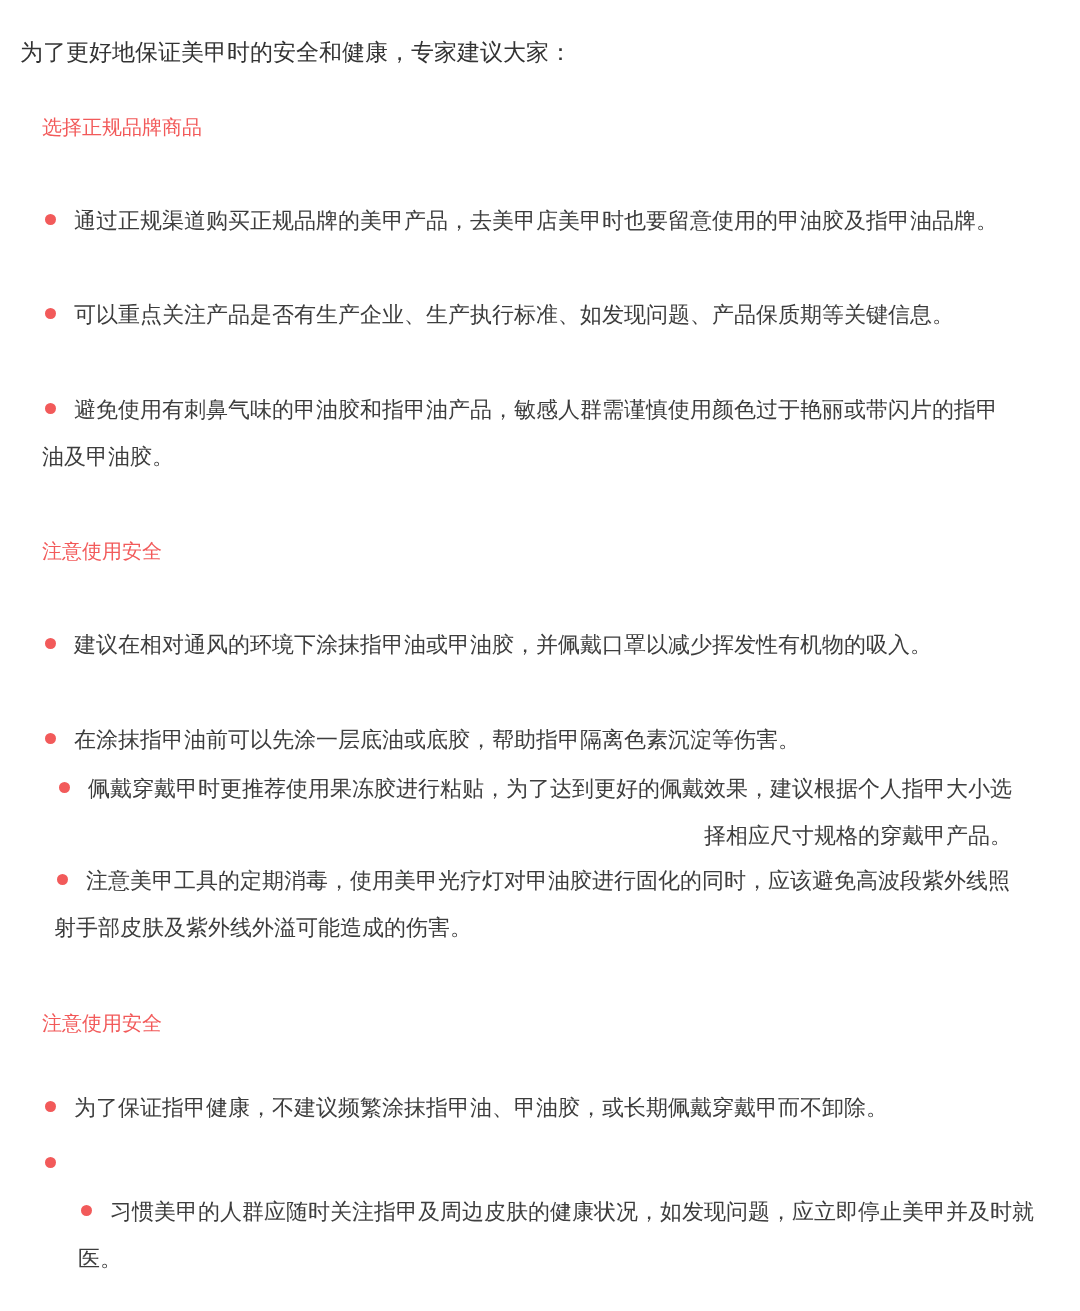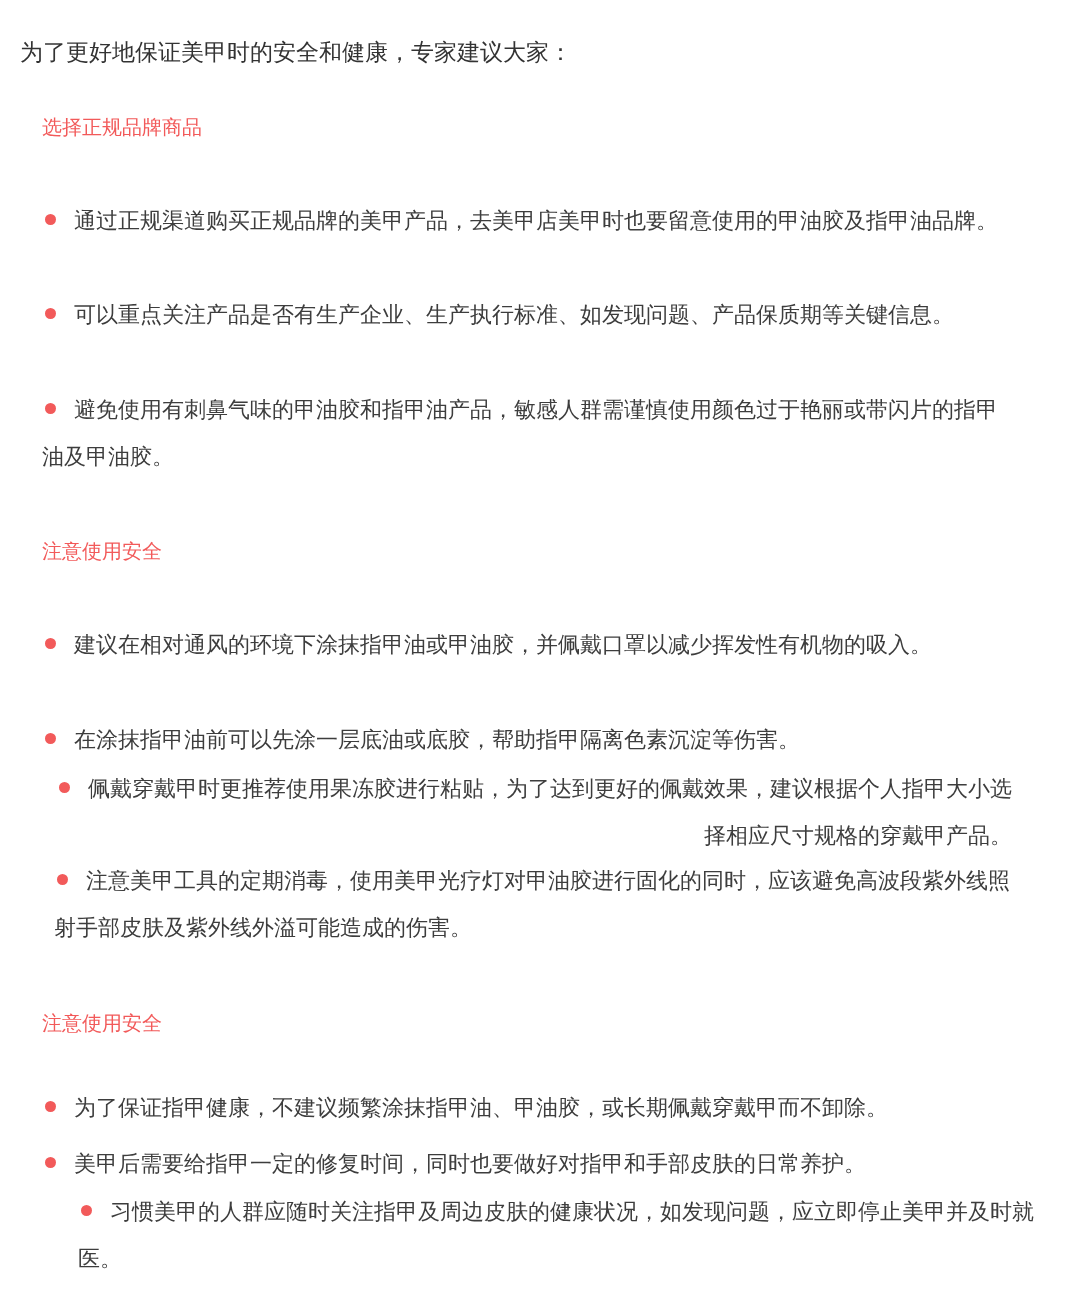--- a/index.html
+++ b/index.html
@@ -40,14 +40,14 @@
 <div class="item" style="top:386px;"><span class="bullet"></span><span>避免使用有刺鼻气味的甲油胶和指甲油产品，敏感人群需谨慎使用颜色过于艳丽或带闪片的指甲油及甲油胶。</span></div>
 
 <div class="section-title" style="top:533px;">注意使用安全</div>
 <div class="item" style="top:621px;"><span class="bullet"></span><span>建议在相对通风的环境下涂抹指甲油或甲油胶，并佩戴口罩以减少挥发性有机物的吸入。</span></div>
 <div class="item" style="top:716px;"><span class="bullet"></span><span>在涂抹指甲油前可以先涂一层底油或底胶，帮助指甲隔离色素沉淀等伤害。</span></div>
 <div class="item" style="top:765px;text-align:right;"><span class="bullet"></span><span>佩戴穿戴甲时更推荐使用果冻胶进行粘贴，为了达到更好的佩戴效果，建议根据个人指甲大小选择相应尺寸规格的穿戴甲产品。</span></div>
 <div class="item" style="top:857px;margin-left:12px;"><span class="bullet"></span><span>注意美甲工具的定期消毒，使用美甲光疗灯对甲油胶进行固化的同时，应该避免高波段紫外线照射手部皮肤及紫外线外溢可能造成的伤害。</span></div>
 
 <div class="section-title" style="top:1005px;">注意使用安全</div>
 <div class="item" style="top:1084px;"><span class="bullet"></span><span>为了保证指甲健康，不建议频繁涂抹指甲油、甲油胶，或长期佩戴穿戴甲而不卸除。</span></div>
-<div class="item" style="top:1140px;"><span class="bullet"></span><span>美甲后需要给指甲一定的修复时间，同时也要做好对指甲和手部皮肤的日常养护。</span></div>
+<div class="item" style="top:1140px;"><span class="bullet"></span></div>
 <div class="item" style="top:1188px;margin-left:36px;"><span class="bullet"></span><span>习惯美甲的人群应随时关注指甲及周边皮肤的健康状况，如发现问题，应立即停止美甲并及时就医。</span></div>
 
 </body></html>

